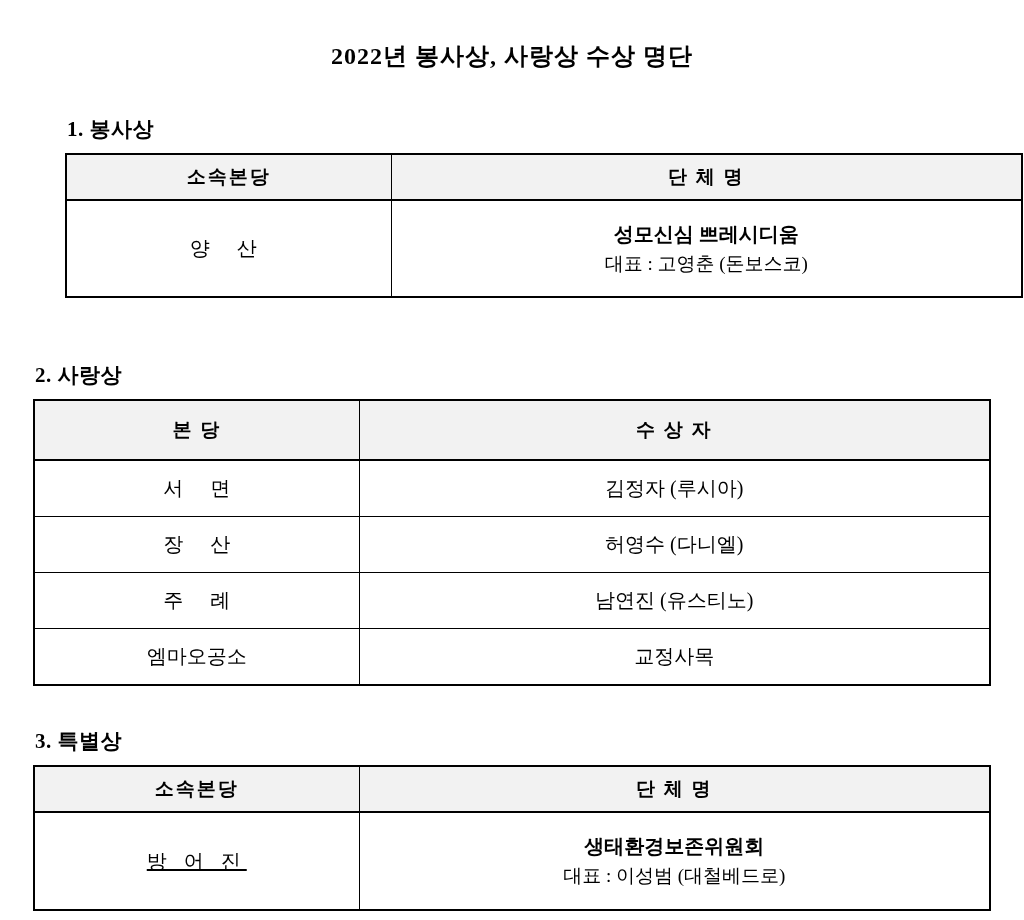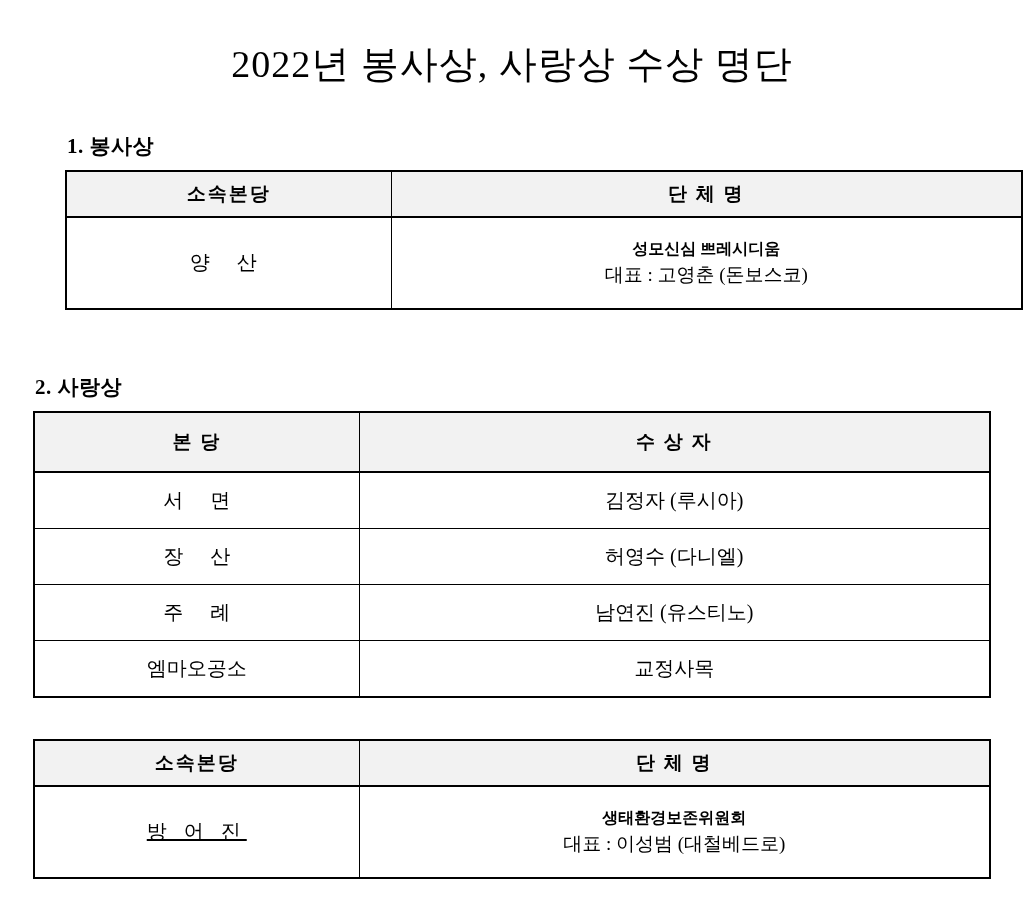--- a/index.html
+++ b/index.html
@@ -16,22 +16,22 @@
     overflow: hidden;
   }
   .page {
     box-sizing: border-box;
     width: 1024px;
     height: 920px;
     padding: 0 33px;
   }
   .doc-title {
     text-align: center;
-    font-size: 38px;
-    font-weight: normal;
+    font-size: 24px;
+    font-weight: bold;
     letter-spacing: 1px;
     margin: 42px 0 0 0;
     line-height: 1.2;
   }
   .section-heading {
     font-size: 21px;
     font-weight: bold;
     margin: 0 0 10px 2px;
     letter-spacing: 0.5px;
   }
@@ -66,21 +66,21 @@
   }
   .cell-pad {
     padding: 14px 0;
     line-height: 1.35;
   }
   .tall .cell-pad { padding: 20px 0; }
   .spaced { letter-spacing: 11px; padding-left: 11px; }
   .spaced-sm { letter-spacing: 6px; padding-left: 6px; text-decoration: underline; }
   .org-name {
     font-weight: bold;
-    font-size: 16px;
+    font-size: 20px;
     display: block;
   }
   .org-rep {
     font-size: 19px;
     display: block;
     margin-top: 3px;
   }
   .th-tall { padding: 16px 0 16px 0 !important; }
 </style>
 </head>
@@ -163,20 +163,21 @@
           </td>
           <td>
             <div class="cell-pad">교정사목</div>
           </td>
         </tr>
       </tbody>
     </table>
   </div>
 
   <div class="sec3">
+    <div class="section-heading">3. 특별상</div>
     <table class="award">
       <colgroup>
           <col class="c1">
           <col class="c2">
         </colgroup>
       <thead>
         <tr>
           <th>소속본당</th>
           <th>단 체 명</th>
         </tr>

